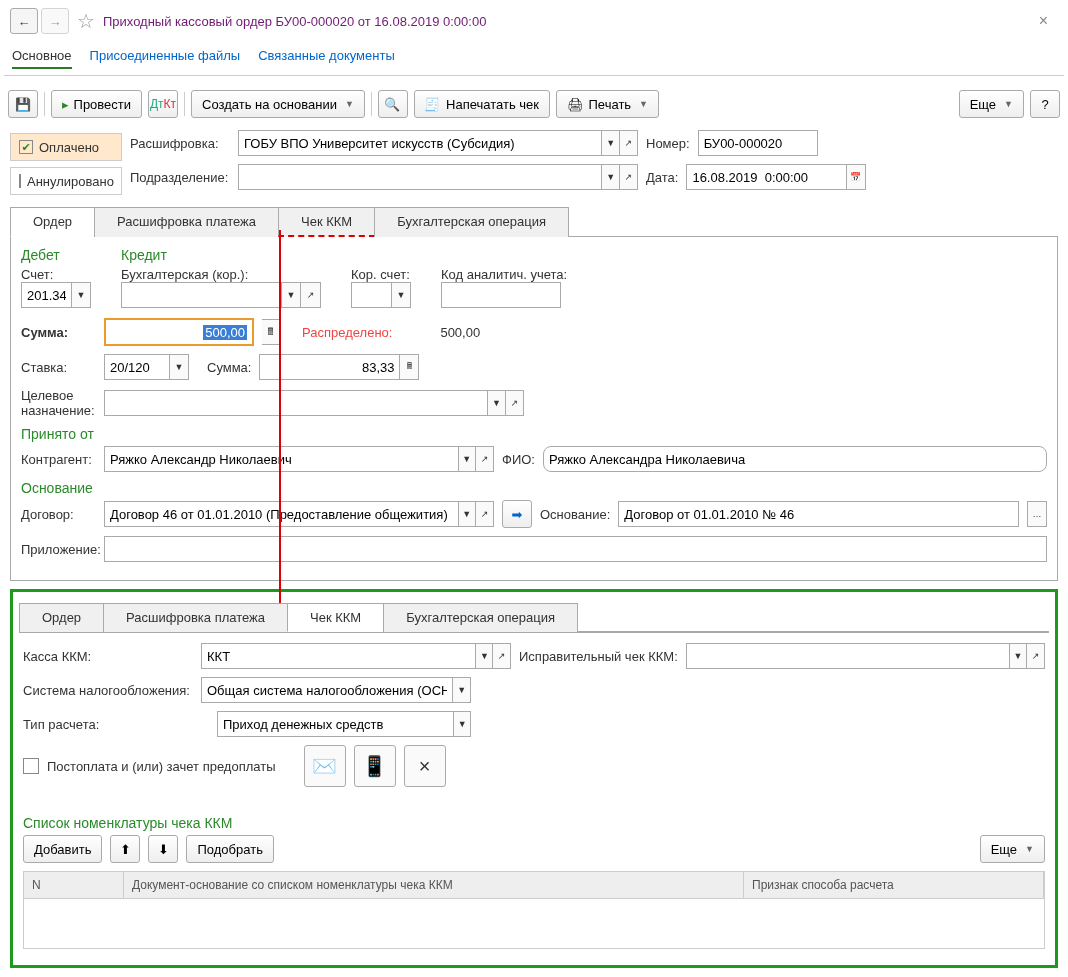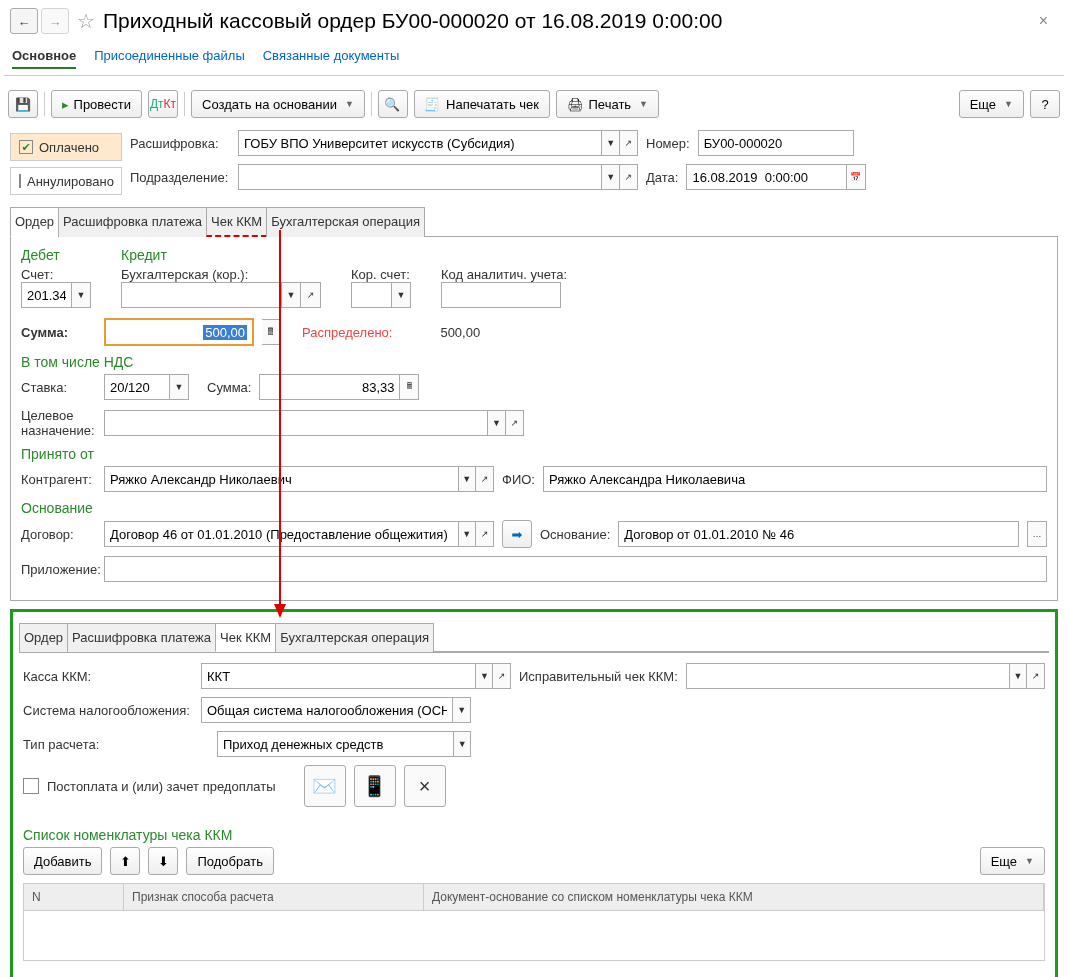--- a/index.html
+++ b/index.html
@@ -1,44 +1,44 @@
 <!DOCTYPE html>
 <html><head>
 <meta charset="utf-8">
 <style>
 *{box-sizing:border-box;margin:0;padding:0}
 body{font-family:Arial,sans-serif;font-size:13px;color:#333;background:#fff;padding:4px}
 .nav-btn{width:28px;height:26px;border:1px solid #aaa;background:#f5f5f5;border-radius:3px;display:flex;align-items:center;justify-content:center;cursor:pointer}
 .title-row{display:flex;align-items:center;gap:8px;padding:4px 6px}
 .star-icon{font-size:20px;color:#999}
-.page-title{font-size:21px;font-weight:400;color:#000000}
+.page-title{font-size:13px;font-weight:400;color:#701a75}
 .close-x{margin-left:auto;margin-right:10px;font-size:16px;color:#888;cursor:pointer}
 .section-tabs{display:flex;gap:18px;padding:6px 8px;border-bottom:1px solid #ccc;margin-bottom:8px}
 .section-tab{color:#333;padding:4px 0;cursor:pointer}
-.section-tab.active{border-bottom:2px solid #2a7a2a;font-weight:700}
+.section-tab.active{border-bottom:2px solid #2a7a2a;font-weight:400}
 .section-tab.link{color:#0066cc}
 .action-bar{display:flex;align-items:center;gap:6px;padding:6px 4px;flex-wrap:wrap}
 .btn{height:28px;padding:0 10px;border:1px solid #aaa;background:linear-gradient(#fff,#eee);border-radius:3px;display:flex;align-items:center;gap:5px;cursor:pointer;font-size:13px}
 .btn-yellow{background:linear-gradient(#ffe066,#ffcc00);border-color:#cc9900;font-weight:bold}
 .btn-icon{width:30px;justify-content:center;padding:0}
 .caret{font-size:9px;color:#666;margin-left:3px}
 .spacer{flex:1}
 .form-area{padding:6px}
 .row{display:flex;align-items:center;gap:8px;margin-bottom:8px}
 .checkbox-box{display:flex;align-items:center;gap:6px;border:1px solid #ccc;padding:4px 8px;width:112px;height:28px}
 .checkbox-box.paid{background:#ffe8cc}
 .check{width:14px;height:14px;border:1px solid #888;display:flex;align-items:center;justify-content:center;font-size:11px;color:#2a8a2a}
 .label{color:#333}
 .input{height:26px;border:1px solid #aaa;padding:0 5px;background:#fff;font-size:13px}
 .input-combo{display:flex}
 .input-combo .input{border-right:none}
 .combo-btn{width:20px;height:26px;border:1px solid #aaa;background:#fafafa;display:flex;align-items:center;justify-content:center;font-size:9px;cursor:pointer}
 .combo-btn+.combo-btn{border-left:none}
 .tabs{display:flex;border-bottom:1px solid #aaa;margin-top:4px}
-.tab{padding:6px 4px;border:1px solid #aaa;border-bottom:none;background:#f0f0f0;margin-right:-1px;cursor:pointer;position:relative;top:1px}
+.tab{padding:6px 22px;border:1px solid #aaa;border-bottom:none;background:#f0f0f0;margin-right:-1px;cursor:pointer;position:relative;top:1px}
 .tab.active{background:#fff;border-bottom:1px solid #fff}
 .tab.highlight{border-bottom:2px dashed #d00}
 .tab-content{border:1px solid #aaa;border-top:none;padding:10px}
 .green-h{color:#2a8a2a;font-size:14px;margin-bottom:4px}
 .field-label{color:#333;font-size:13px}
 .sum-input{border:2px solid #e89c30;height:28px;padding:0 5px;text-align:right;width:150px}
 .sum-sel{background:#3a7fd5;color:#fff;padding:0 2px}
 .green-panel{border:3px solid #1a9c1a;padding:6px;margin-top:8px}
 .icon-btn{width:42px;height:42px;border:1px solid #aaa;background:#fafafa;border-radius:3px;display:flex;align-items:center;justify-content:center;font-size:20px}
 .table-head{display:flex;background:#eee;border:1px solid #ccc}
@@ -119,21 +119,21 @@
     </div>
     <div style="flex:1">
       <div class="row">
         <span class="label" style="width:100px">Расшифровка:</span>
         <div class="input-combo" style="flex:0 0 400px">
             <input class="input" style="width: 100%;" value="ГОБУ ВПО Университет искусств (Субсидия)">
             <div class="combo-btn">▼</div>
             <div class="combo-btn">↗</div>
           </div>
         <span class="label">Номер:</span>
-        <input class="input" style="width: 156px;" value="БУ00-000020">
+        <input class="input" style="width: 120px;" value="БУ00-000020">
       </div>
       <div class="row">
         <span class="label" style="width:100px">Подразделение:</span>
         <div class="input-combo" style="flex:0 0 400px">
             <input class="input" style="width: 100%;" value="">
             <div class="combo-btn">▼</div>
             <div class="combo-btn">↗</div>
           </div>
         <span class="label">Дата:</span>
         <div class="input-combo">
@@ -186,21 +186,20 @@
     </div>
     <div class="row" style="margin-top:10px">
       <span class="field-label" style="width:75px;font-weight:bold">Сумма:</span>
       <div class="sum-input" style="display:flex;align-items:center;justify-content:flex-end">
             <span class="sum-sel">500,00</span>
           </div>
       <div class="small-input-btn">🖩</div>
       <span style="margin-left:14px;color:#ef4444">Распределено:</span>
       <span style="margin-left:40px">500,00</span>
     </div>
-    <div class="green-h" style="margin-top:8px">В том числе НДС</div>
     <div class="row">
       <span class="field-label" style="width:75px">Ставка:</span>
       <div class="input-combo">
             <input class="input" style="width: 65px;" value="20/120">
             <div class="combo-btn">▼</div>
           </div>
       <span class="field-label" style="margin-left:10px">Сумма:</span>
       <div class="input-combo">
             <input class="input" style="width: 140px; text-align: right;" value="83,33">
             <div class="combo-btn">🖩</div>
@@ -216,21 +215,21 @@
     </div>
     <div class="green-h" style="margin-top:8px">Принято от</div>
     <div class="row">
       <span class="field-label" style="width:75px">Контрагент:</span>
       <div class="input-combo" style="width:390px">
             <input class="input" style="width: 100%;" value="Ряжко Александр Николаевич">
             <div class="combo-btn">▼</div>
             <div class="combo-btn">↗</div>
           </div>
       <span class="field-label">ФИО:</span>
-      <input class="input" style="flex: 1 1 0%;" value="Ряжко Александра Николаевича">
+      <input class="input" style="flex: 1 1 0%; border-radius: 8px;" value="Ряжко Александра Николаевича">
     </div>
     <div class="green-h" style="margin-top:8px">Основание</div>
     <div class="row">
       <span class="field-label" style="width:75px">Договор:</span>
       <div class="input-combo" style="width:390px">
             <input class="input" style="width: 100%;" value="Договор 46 от 01.01.2010 (Предоставление общежития)">
             <div class="combo-btn">▼</div>
             <div class="combo-btn">↗</div>
           </div>
       <button class="btn btn-icon">
@@ -294,37 +293,37 @@
         <div class="icon-btn" style="margin-left:20px">
             <span>✉️</span>
           </div>
         <div class="icon-btn">
             <span>📱</span>
           </div>
         <div class="icon-btn">
             <span>×</span>
           </div>
       </div>
-      <div class="green-h" style="margin-top:20px">Список номенклатуры чека ККМ</div>
+      <div class="green-h" style="margin-top:28px">Список номенклатуры чека ККМ</div>
       <div class="row">
         <button class="btn">Добавить</button>
         <button class="btn btn-icon">
             <span>⬆</span>
           </button>
         <button class="btn btn-icon">
             <span>⬇</span>
           </button>
         <button class="btn">Подобрать</button>
         <div class="spacer"></div>
         <button class="btn">
             <span>Еще</span>
             <span class="caret">▼</span>
           </button>
       </div>
       <div class="table-head">
         <div style="width:100px">N</div>
+        <div style="flex:1">Документ-основание со списком номенклатуры чека ККМ</div>
         <div style="width:300px">Признак способа расчета</div>
-        <div style="flex:1">Документ-основание со списком номенклатуры чека ККМ</div>
       </div>
       <div class="table-body"></div>
     </div>
   </div>
 </div>
 
 </body></html>

